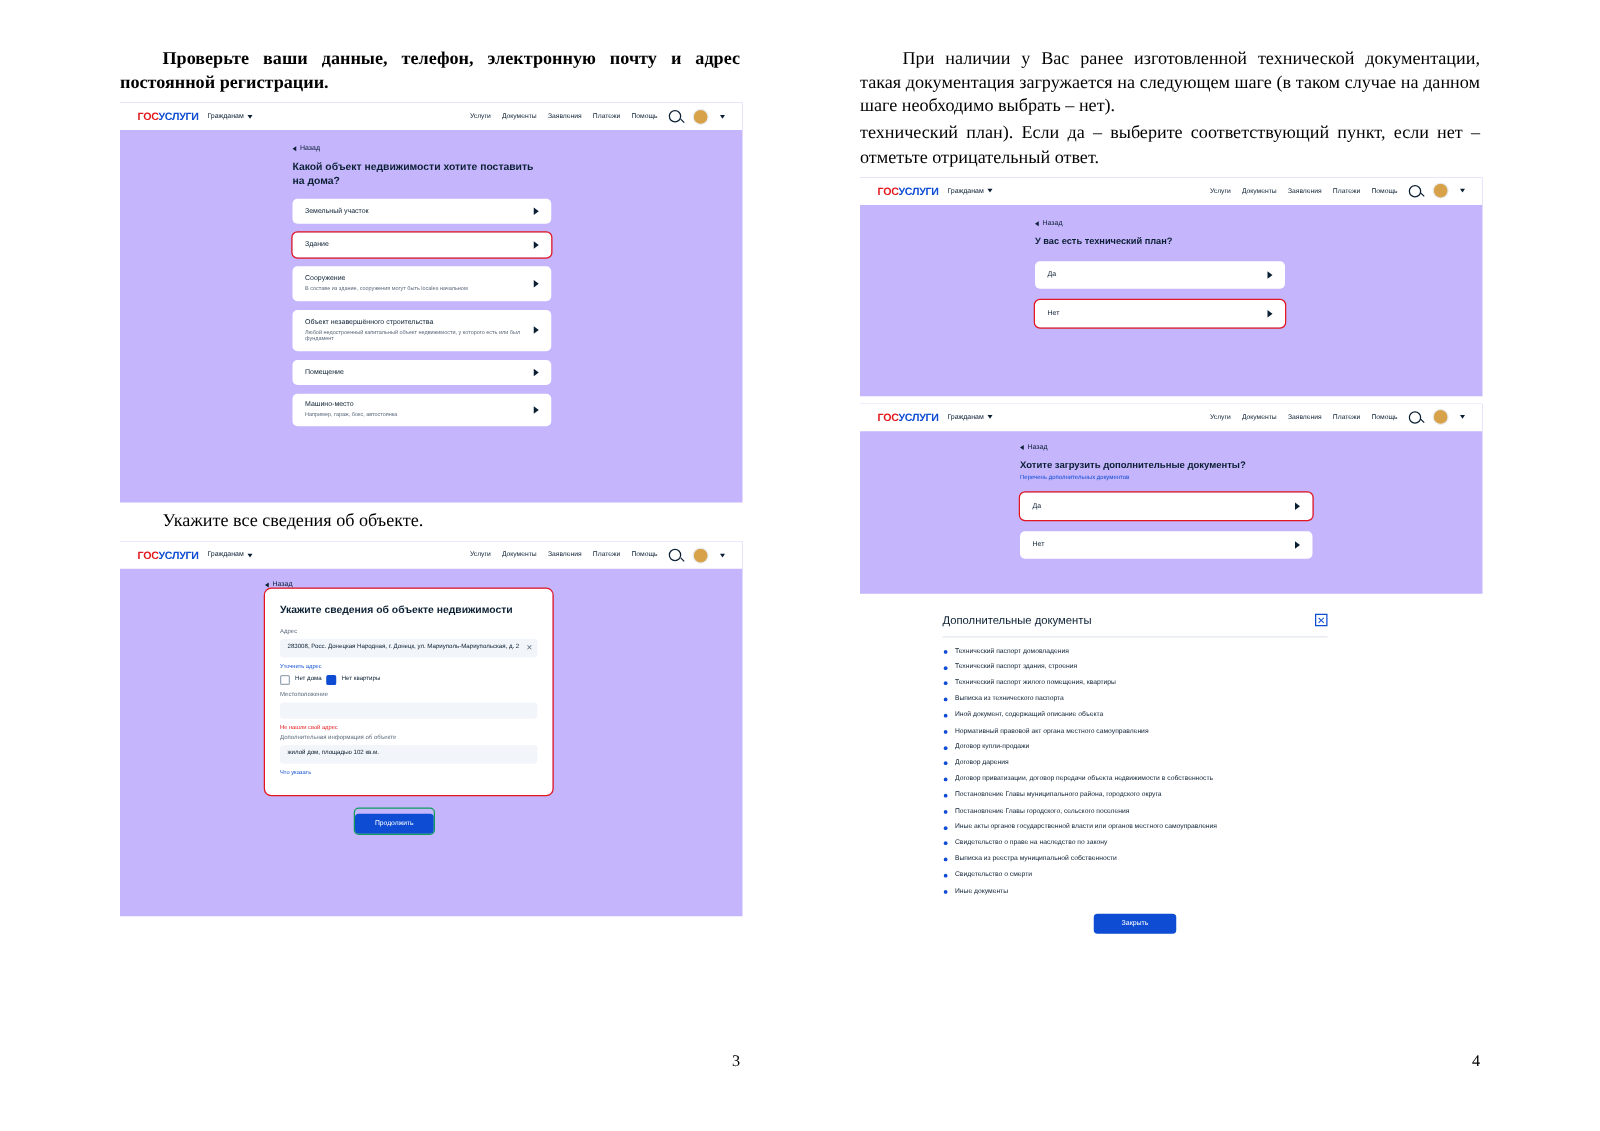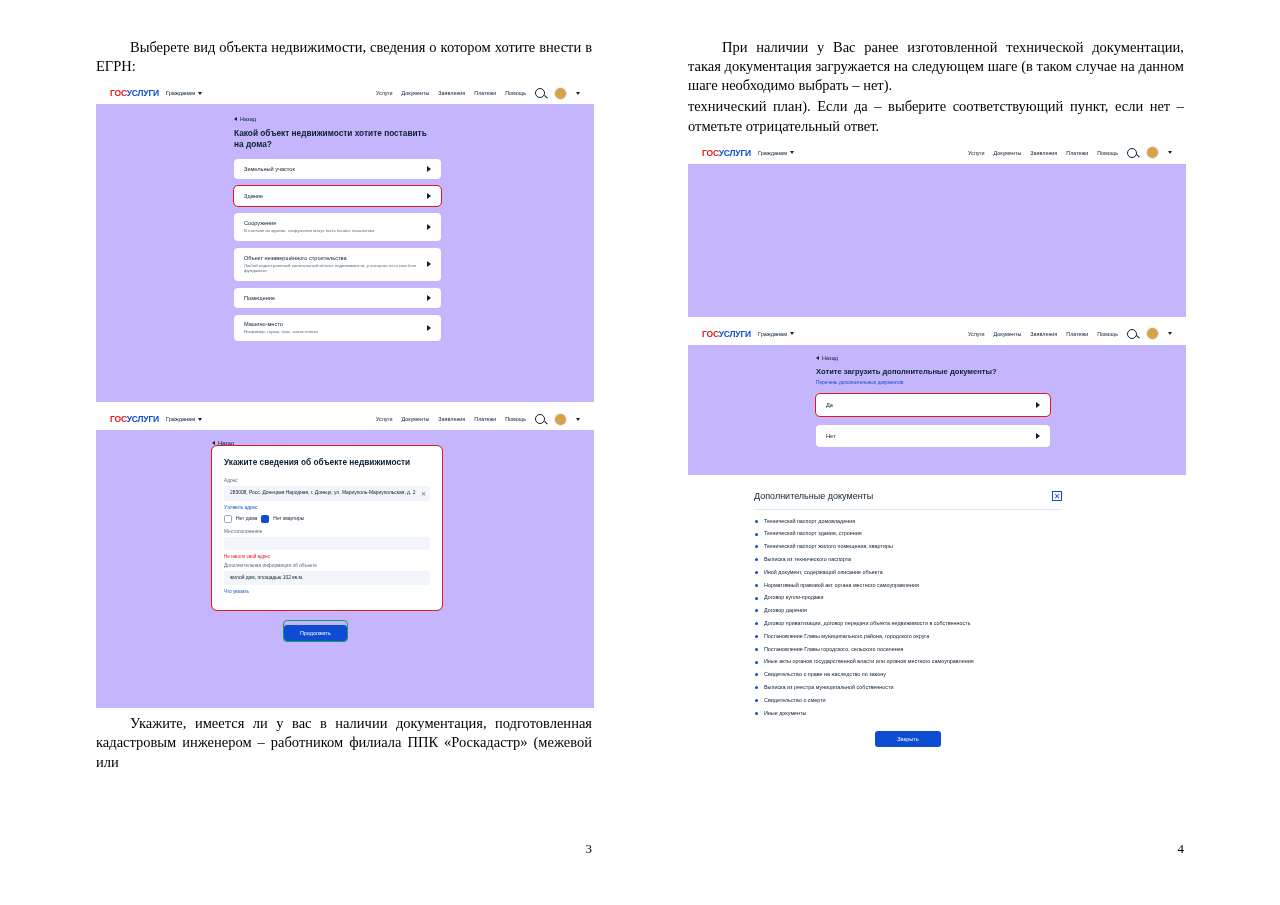--- a/index.html
+++ b/index.html
@@ -257,21 +257,21 @@
     border-radius: 3px;
     padding: 5px 22px;
     display: inline-block;
   }
 </style>
 </head>
 <body>
 
 <div class="page page-left">
 
-  <p class="body-text">Выберете вид объекта недвижимости, сведения о котором хотите внести в ЕГРН:</p>
+  <p class="body-text bold">Проверьте ваши данные, телефон, электронную почту и адрес постоянной регистрации.</p>
 
   <div class="shot" id="shot1">
     <div class="gu-header">
       <span class="gu-logo"><span class="red">ГОС</span><span class="blue">УСЛУГИ</span></span>
       <span class="gu-role">
           <span>Гражданам</span>
           <span class="caret"></span>
         </span>
       <span class="gu-nav">
         <span>Услуги</span>
@@ -331,20 +331,21 @@
       <div class="opt-card" style="height:26px">
         <div class="opt-texts">
           <div class="opt-title">Машино-место</div>
           <div class="opt-sub">Например, гараж, бокс, автостоянка</div>
         </div>
         <span class="chev-right"></span>
       </div>
     </div>
   </div>
 
+  <p class="body-text">Укажите все сведения об объекте.</p>
 
   <div class="shot" id="shot2">
     <div class="gu-header">
       <span class="gu-logo"><span class="red">ГОС</span><span class="blue">УСЛУГИ</span></span>
       <span class="gu-role">
           <span>Гражданам</span>
           <span class="caret"></span>
         </span>
       <span class="gu-nav">
         <span>Услуги</span>
@@ -386,21 +387,20 @@
         <div class="field-label">Дополнительная информация об объекте</div>
         <div class="field-box"><span>жилой дом, площадью 102 кв.м.</span></div>
         <div class="link-sm">Что указать</div>
       </div>
       <div style="margin-top:11px; margin-left:72px; display:inline-block;" class="hl-green">
         <span class="btn-primary">Продолжить</span>
       </div>
     </div>
   </div>
 
-  <p class="body-text">Укажите, имеется ли у вас в наличии документация, подготовленная кадастровым инженером – работником филиала ППК «Роскадастр» (межевой или</p>
 
   <div class="page-number">3</div>
 </div>
 
 <div class="page page-right">
 
   <p class="body-text">При наличии у Вас ранее изготовленной технической документации, такая документация загружается на следующем шаге (в таком случае на данном шаге необходимо выбрать – нет).</p>
   <p class="body-text noindent">технический план). Если да – выберите соответствующий пункт, если нет – отметьте отрицательный ответ.</p>
 
   <div class="shot" id="shot3">
@@ -413,20 +413,39 @@
       <span class="gu-nav">
         <span>Услуги</span>
         <span>Документы</span>
         <span>Заявления</span>
         <span>Платежи</span>
         <span>Помощь</span>
         <span class="gu-search"></span>
         <span class="gu-avatar"></span>
         <span class="caret"></span>
       </span>
+    </div>
+    <div class="gu-body">
+      <div class="back-link">
+          <span class="chev-left"></span>
+          <span>Назад</span>
+        </div>
+      <div class="shot-title">У вас есть технический план?</div>
+      <div class="opt-card">
+        <div class="opt-texts">
+            <div class="opt-title">Да</div>
+          </div>
+        <span class="chev-right"></span>
+      </div>
+      <div class="opt-card hl-red">
+        <div class="opt-texts">
+            <div class="opt-title">Нет</div>
+          </div>
+        <span class="chev-right"></span>
+      </div>
     </div>
   </div>
 
 
   <div class="shot" id="shot4">
     <div class="gu-header">
       <span class="gu-logo"><span class="red">ГОС</span><span class="blue">УСЛУГИ</span></span>
       <span class="gu-role">
           <span>Гражданам</span>
           <span class="caret"></span>

